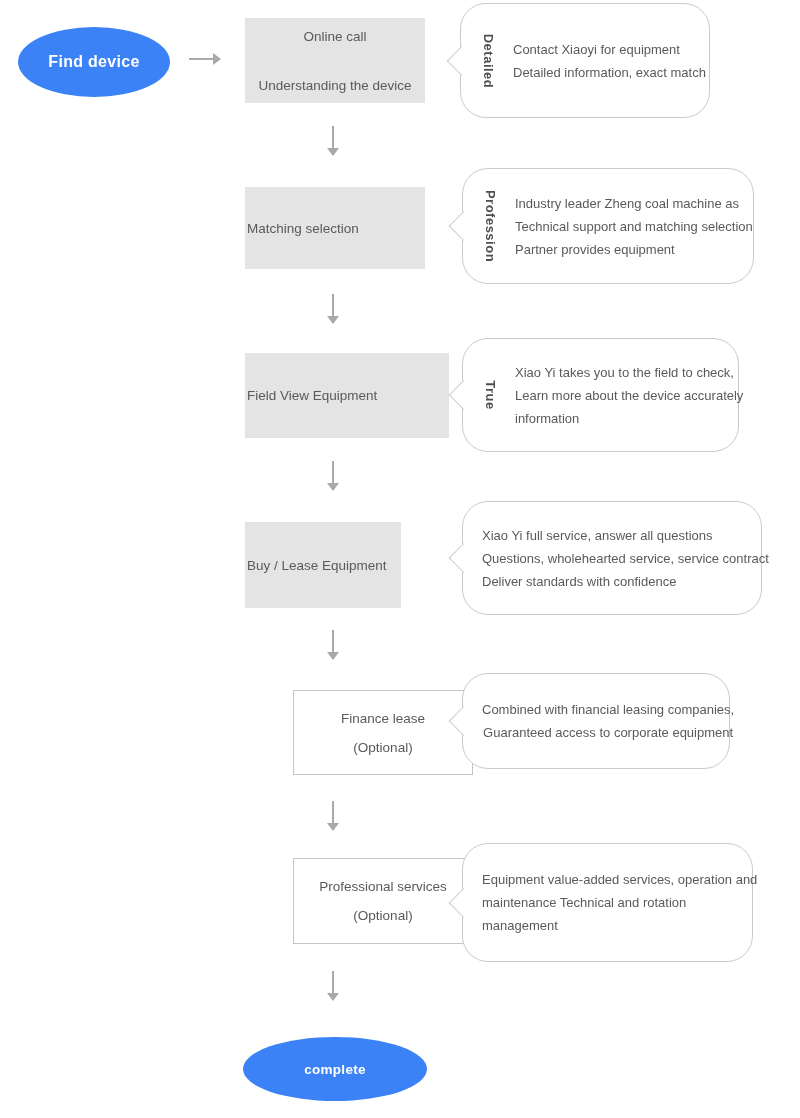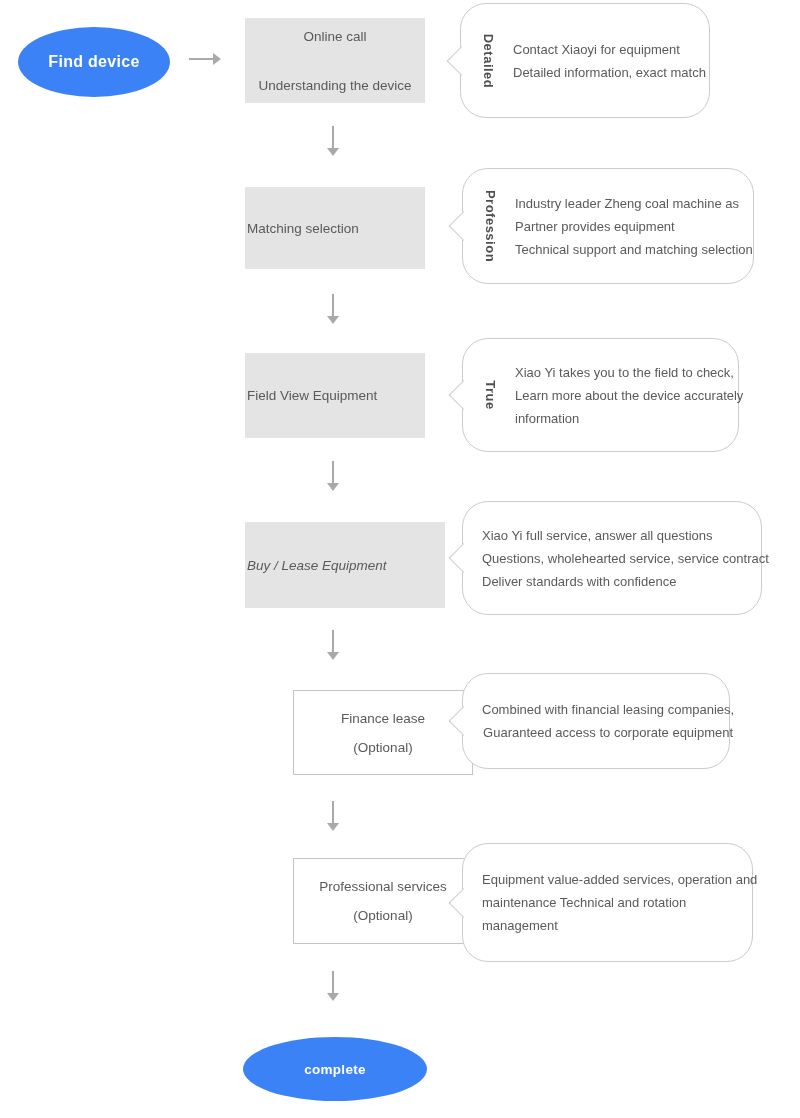--- a/index.html
+++ b/index.html
@@ -97,49 +97,49 @@
   </div>
 
   <div class="node-box left" style="left:245px; top:187px; width:180px; height:82px;">
     <div class="box-line">Matching selection</div>
   </div>
   <div class="bubble" style="left:462px; top:168px; width:292px; height:116px;">
     <span class="bubble-tail"></span>
     <span class="bubble-label">Profession</span>
     <div class="bubble-body with-label">
       <div class="bubble-line">Industry leader Zheng coal machine as</div>
+      <div class="bubble-line">Technical support and matching selection</div>
       <div class="bubble-line">Partner provides equipment</div>
-      <div class="bubble-line">Technical support and matching selection</div>
     </div>
   </div>
 
   <div class="down-arrow" style="left:325px; top:294px;">
     <span class="stem-v"></span>
     <span class="head-v"></span>
   </div>
 
-  <div class="node-box left" style="left:245px; top:353px; width:180px; height:85px;">
+  <div class="node-box left" style="left:245px; top:353px; width:204px; height:85px;">
     <div class="box-line">Field View Equipment</div>
   </div>
   <div class="bubble" style="left:462px; top:338px; width:277px; height:114px;">
     <span class="bubble-tail"></span>
     <span class="bubble-label">True</span>
     <div class="bubble-body with-label">
       <div class="bubble-line">Xiao Yi takes you to the field to check,</div>
       <div class="bubble-line">Learn more about the device accurately</div>
       <div class="bubble-line">information</div>
     </div>
   </div>
 
   <div class="down-arrow" style="left:325px; top:461px;">
     <span class="stem-v"></span>
     <span class="head-v"></span>
   </div>
 
-  <div class="node-box left" style="left:245px; top:522px; width:200px; height:86px;font-style:italic;">
+  <div class="node-box left" style="left:245px; top:522px; width:156px; height:86px;">
     <div class="box-line">Buy / Lease Equipment</div>
   </div>
   <div class="bubble" style="left:462px; top:501px; width:300px; height:114px;">
     <span class="bubble-tail"></span>
     <div class="bubble-body no-label">
       <div class="bubble-line">Xiao Yi full service, answer all questions</div>
       <div class="bubble-line">Questions, wholehearted service, service contract</div>
       <div class="bubble-line">Deliver standards with confidence</div>
     </div>
   </div>

